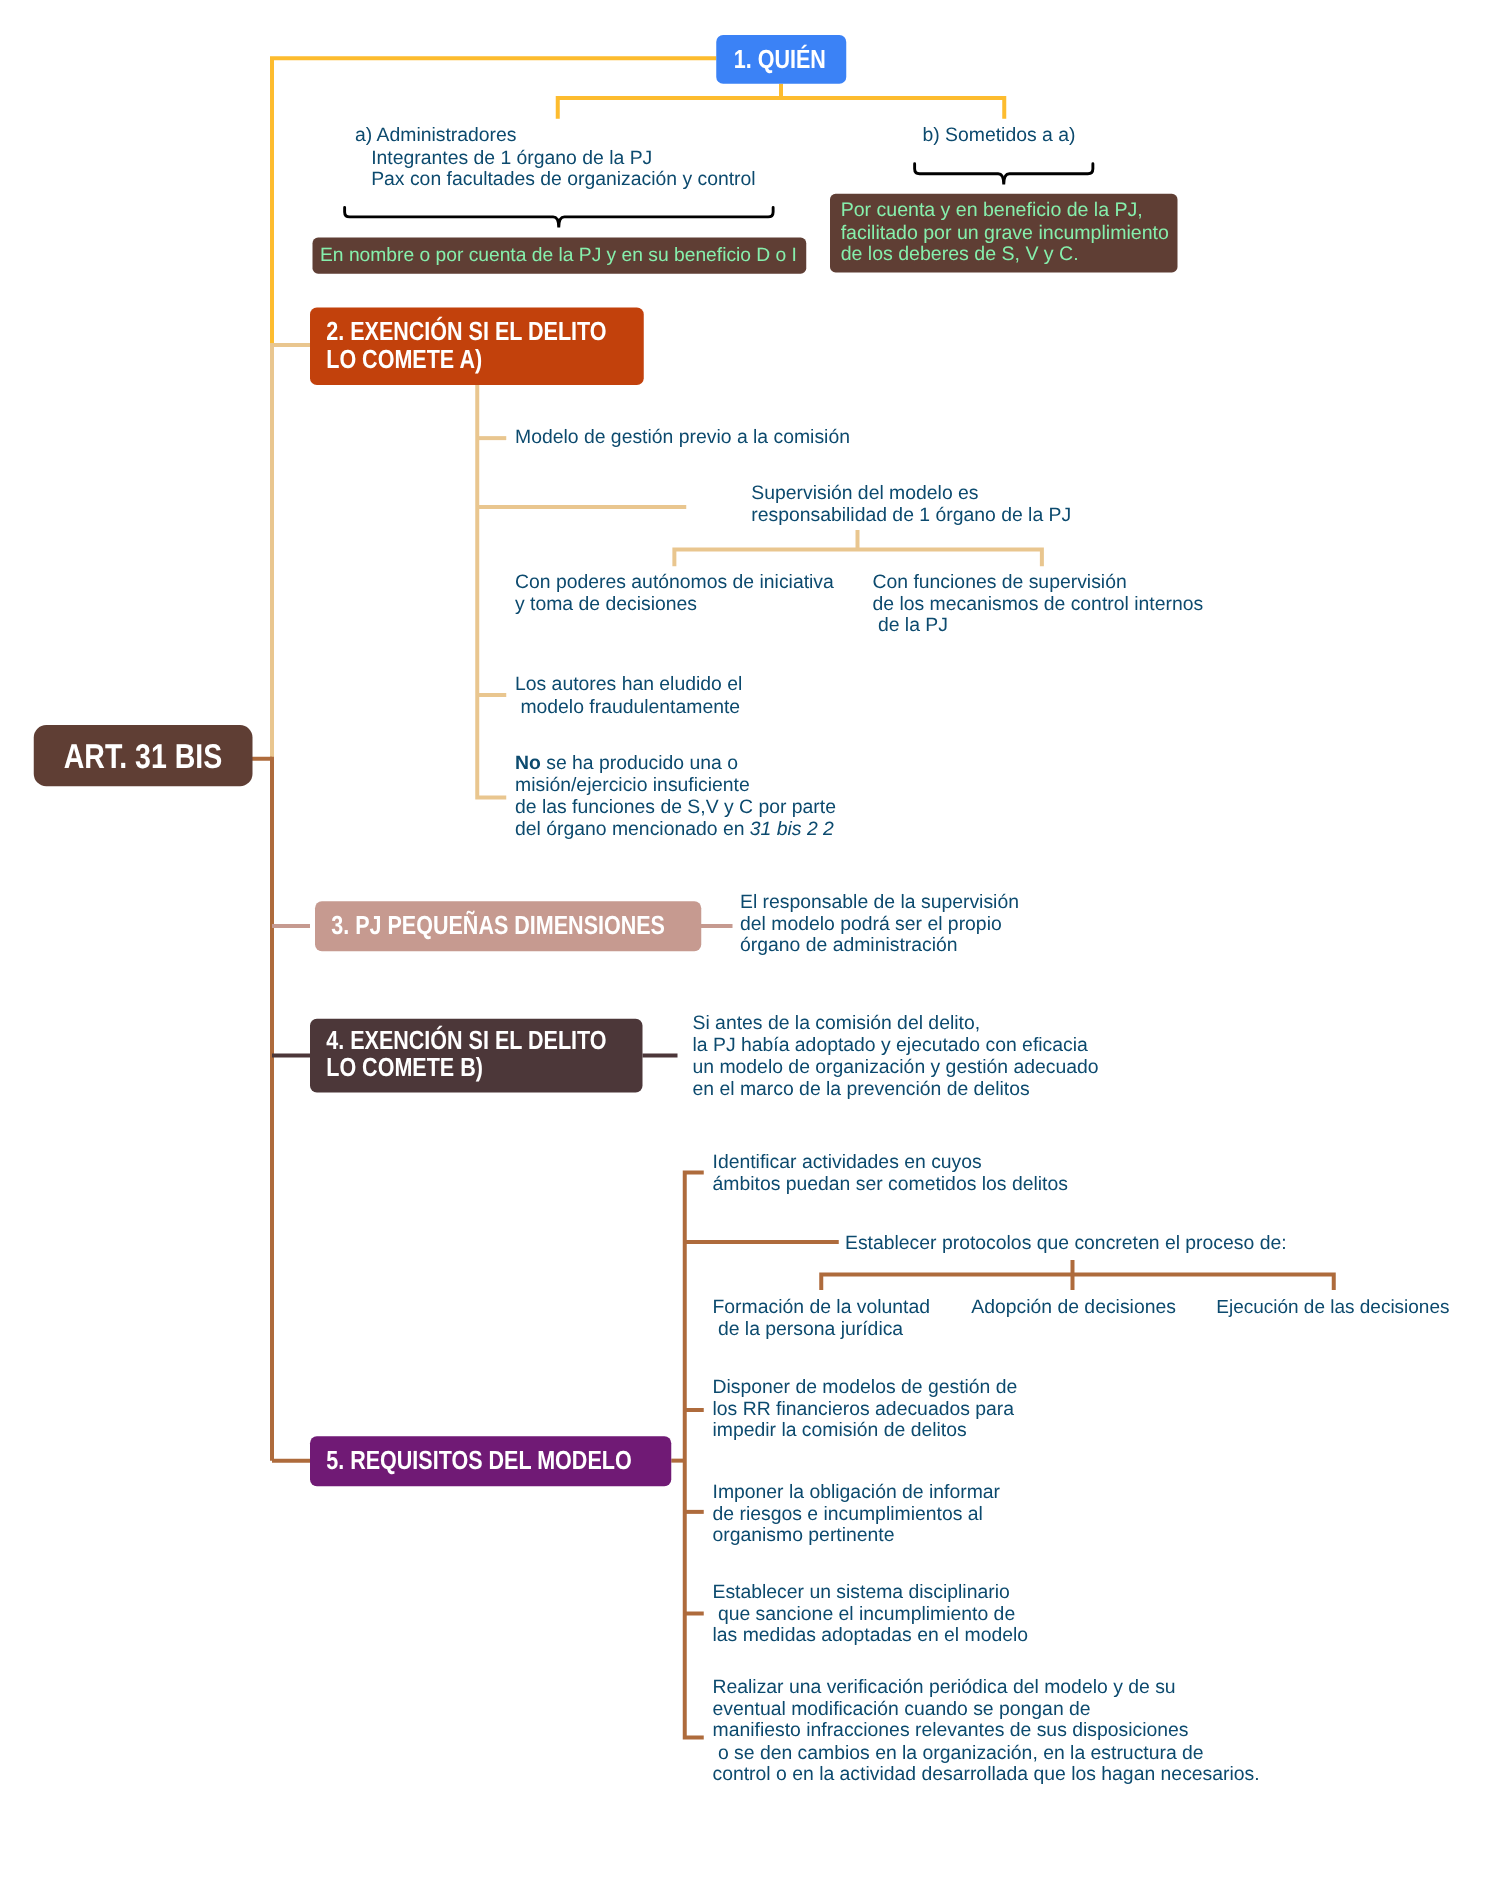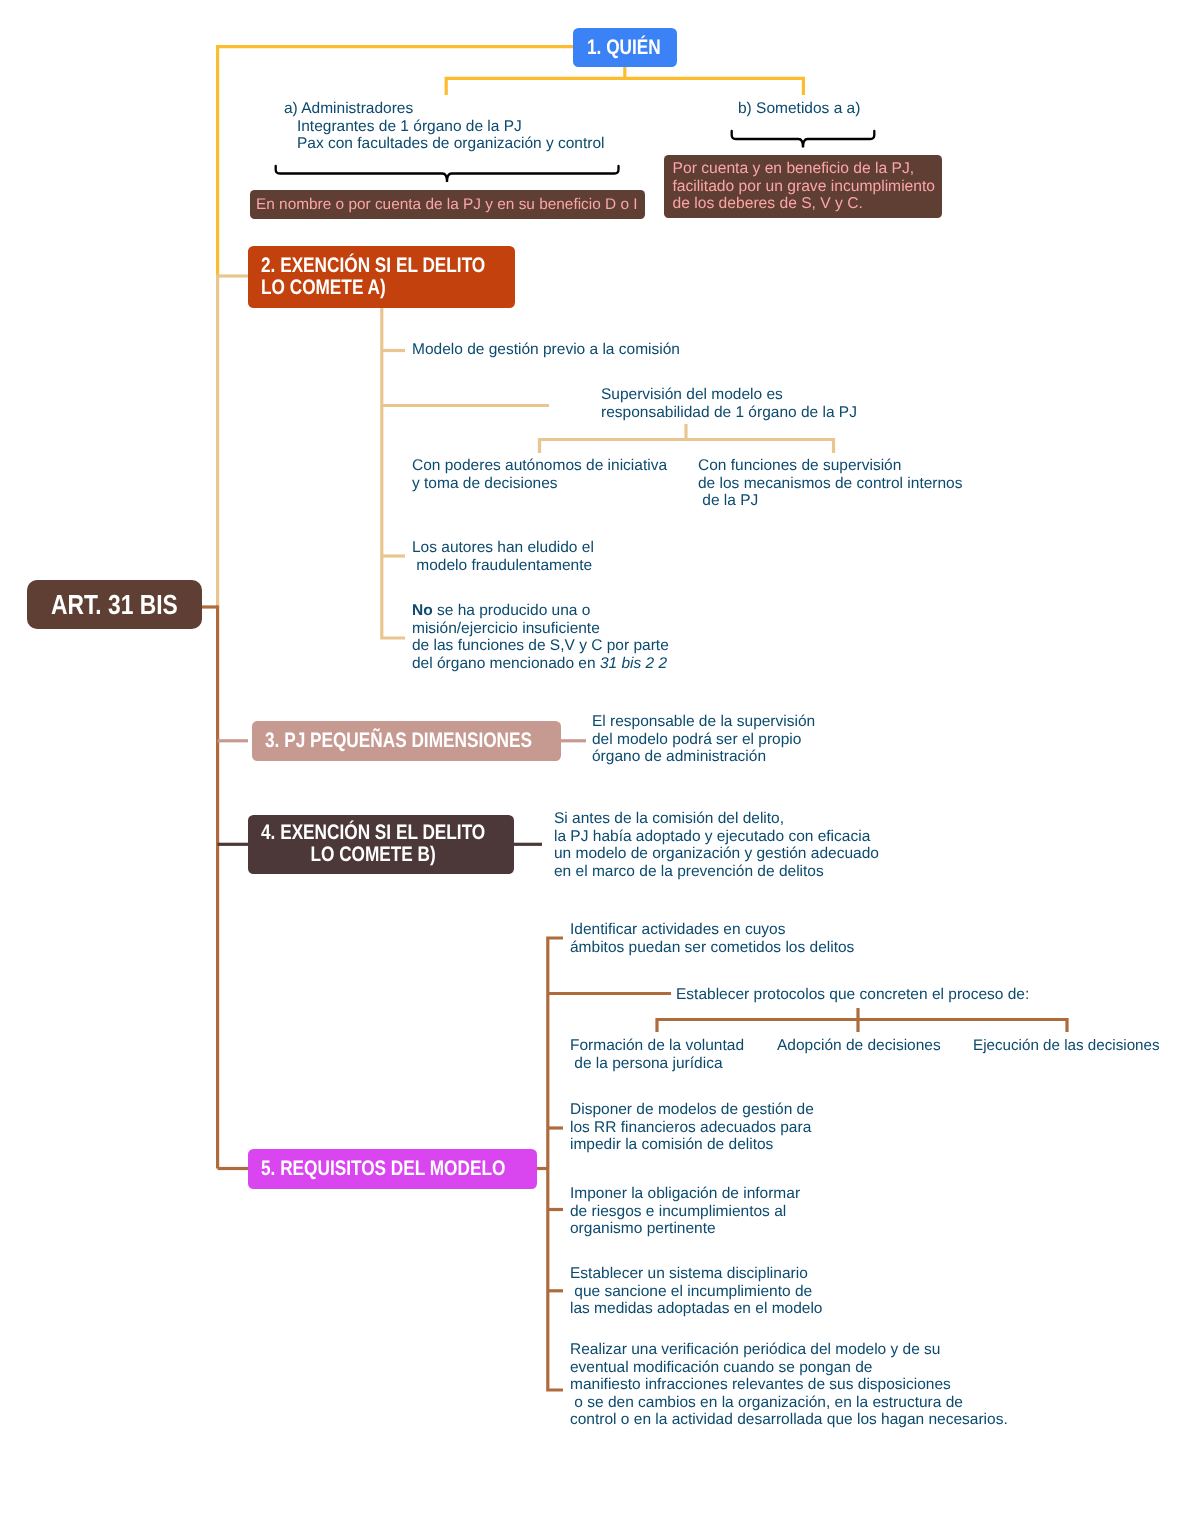--- a/index.html
+++ b/index.html
@@ -8,21 +8,21 @@
        font-family:"Liberation Sans",sans-serif;position:relative;overflow:hidden;
        -webkit-font-smoothing:antialiased;text-rendering:geometricPrecision;}
   #canvas{position:absolute;left:0;top:0;width:1200px;height:1516px;
          transform:translateZ(0);backface-visibility:hidden;}
   svg.lines{position:absolute;left:0;top:0;width:1200px;height:1516px;}
   .node{position:absolute;box-sizing:border-box;border-radius:5.5px;display:flex;align-items:center;}
   .node>span{color:#ffffff;font-weight:bold;white-space:pre;display:inline-block;transform-origin:left center;}
   .txt{position:absolute;color:#0c4a6e;white-space:pre-wrap;font-size:15.5px;line-height:17.5px;}
   .dbox{position:absolute;box-sizing:border-box;background:#5f3e34;border-radius:4.5px;
         display:flex;align-items:center;}
-  .dbox>span{color:#fca5a5;font-size:15.4px;line-height:17.3px;white-space:pre-wrap;}
+  .dbox>span{color:#86efac;font-size:15.4px;line-height:17.3px;white-space:pre-wrap;}
 </style>
 </head>
 <body>
 
 <div id="canvas">
 <svg class="lines" viewBox="0 0 1200 1516">
 <path d="M 573 46.6 L 217.6 46.6 L 217.6 277.6" fill="none" stroke="#fdbc2e" stroke-width="3.2" stroke-linecap="butt"></path>
 <path d="M 217.6 274.4 L 217.6 608.6" fill="none" stroke="#e9c68f" stroke-width="3.2" stroke-linecap="butt"></path>
 <path d="M 217.6 276 L 248 276" fill="none" stroke="#e9c68f" stroke-width="3.2" stroke-linecap="butt"></path>
 <path d="M 217.6 605.4 L 217.6 1168.5" fill="none" stroke="#ae6b3c" stroke-width="3.2" stroke-linecap="butt"></path>
@@ -57,25 +57,25 @@
 <div class="node" style="left:573px;top:28px;width:104px;height:39px;background:#3b82f6;">
       <span style="font-size:21px;line-height:21.5px;margin-left:14px;transform:scaleX(0.82);">1. QUIÉN</span>
     </div>
 <div class="node" style="left:248px;top:246px;width:267px;height:62px;background:#c2410c;">
       <span style="font-size:21px;line-height:22px;margin-left:13px;transform:scaleX(0.82);">2. EXENCIÓN SI EL DELITO
 LO COMETE A)</span>
     </div>
 <div class="node" style="left:252px;top:721px;width:309px;height:40px;background:#c69a90;">
       <span style="font-size:21px;line-height:21.5px;margin-left:13px;transform:scaleX(0.82);">3. PJ PEQUEÑAS DIMENSIONES</span>
     </div>
-<div class="node" style="left:248px;top:814.5px;width:266px;height:59.5px;background:#4c3739;text-align:center;">
+<div class="node" style="left:248px;top:814.5px;width:266px;height:59.5px;background:#4c3739;">
       <span style="font-size:21px;line-height:22px;margin-left:13px;transform:scaleX(0.82);">4. EXENCIÓN SI EL DELITO
 LO COMETE B)</span>
     </div>
-<div class="node" style="left:248px;top:1149px;width:289px;height:40px;background:#d946ef;">
+<div class="node" style="left:248px;top:1149px;width:289px;height:40px;background:#701a75;">
       <span style="font-size:21px;line-height:21.5px;margin-left:13px;transform:scaleX(0.82);">5. REQUISITOS DEL MODELO</span>
     </div>
 <div class="txt" style="left:284px;top:100px;">a) Administradores
    Integrantes de 1 órgano de la PJ
    Pax con facultades de organización y control</div>
 <div class="txt" style="left:738px;top:100px;">b) Sometidos a a)</div>
 <div class="dbox" style="left:250px;top:190px;width:395px;height:29px;">
       <span style="padding-left:6px;white-space:pre;">En nombre o por cuenta de la PJ y en su beneficio D o I</span>
     </div>
 <div class="dbox" style="left:663.5px;top:154.5px;width:278px;height:63.5px;">

